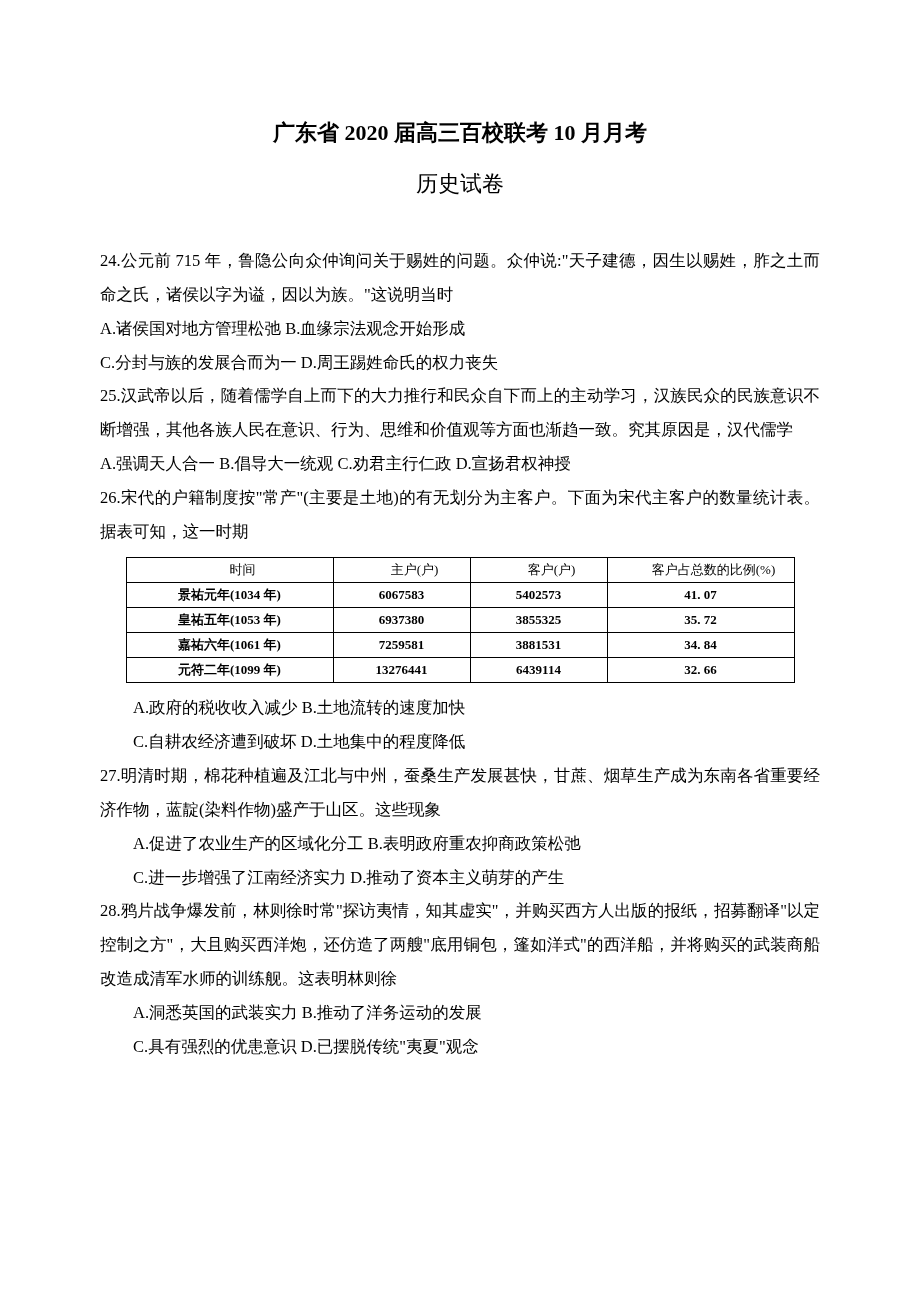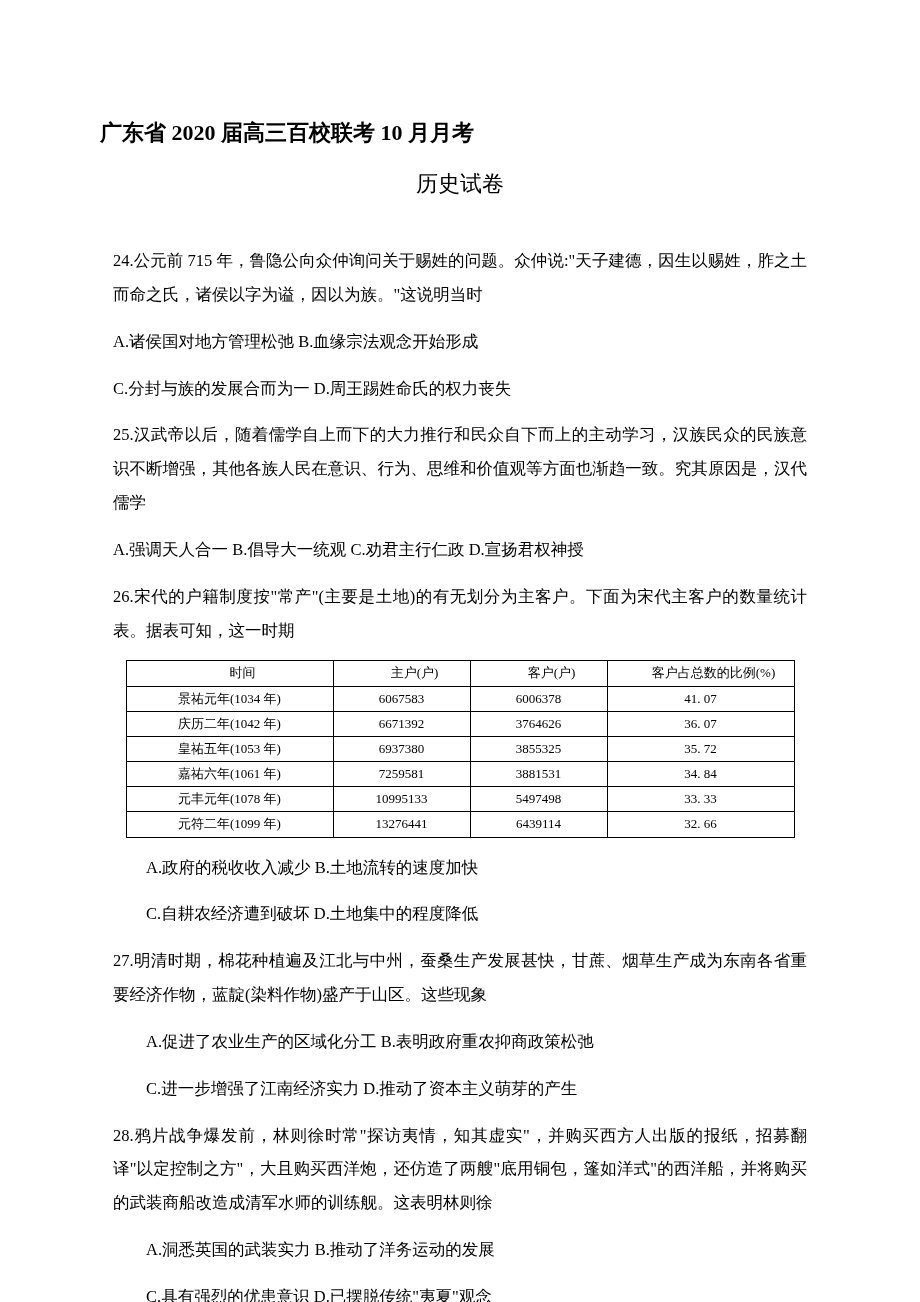--- a/index.html
+++ b/index.html
@@ -7,49 +7,49 @@
       background: #ffffff;
       margin: 0;
       padding: 110px 100px 60px 100px;
       width: 920px;
       box-sizing: border-box;
       color: #000;
       font-size: 16.5px;
       line-height: 2.05;
     }
     .title {
-      text-align: left;
+      text-align: center;
       font-size: 22px;
       font-weight: bold;
       margin-bottom: 6px;
     }
     .subtitle {
       text-align: center;
       font-size: 22px;
       font-weight: normal;
       margin-bottom: 38px;
     }
     .para {
       text-align: justify;
-      margin: 13px;
+      margin: 0;
     }
     .indent {
       text-indent: 2em;
     }
     table {
       border-collapse: collapse;
       margin: 8px auto 8px auto;
       font-size: 13px;
       line-height: 1.4;
     }
     th, td {
       border: 1px solid #000;
       padding: 3px 10px;
       text-align: center;
-      font-weight: normal;
+      font-weight: bold;
     }
     th {
       font-weight: normal;
       padding-left: 36px;
     }
     .col-time { width: 160px; }
     .col-main { width: 90px; margin-left: 16px; }
     .col-guest { width: 90px; margin-left: 44px; }
     .col-ratio { width: 140px; }
   </style>
@@ -74,46 +74,34 @@
       <th class="col-time">时间</th>
       <th class="col-main">主户(户)</th>
       <th class="col-guest">客户(户)</th>
       <th class="col-ratio">客户占总数的比例(%)</th>
     </tr>
   </thead>
   <tbody>
     <tr>
       <td>景祐元年(1034 年)</td>
       <td>6067583</td>
-      <td>6006378</td>
+      <td>5402573</td>
       <td>41. 07</td>
-    </tr>
-    <tr>
-      <td>庆历二年(1042 年)</td>
-      <td>6671392</td>
-      <td>3764626</td>
-      <td>36. 07</td>
     </tr>
     <tr>
       <td>皇祐五年(1053 年)</td>
       <td>6937380</td>
       <td>3855325</td>
       <td>35. 72</td>
     </tr>
     <tr>
       <td>嘉祐六年(1061 年)</td>
       <td>7259581</td>
       <td>3881531</td>
       <td>34. 84</td>
-    </tr>
-    <tr>
-      <td>元丰元年(1078 年)</td>
-      <td>10995133</td>
-      <td>5497498</td>
-      <td>33. 33</td>
     </tr>
     <tr>
       <td>元符二年(1099 年)</td>
       <td>13276441</td>
       <td>6439114</td>
       <td>32. 66</td>
     </tr>
   </tbody>
 </table>
 

